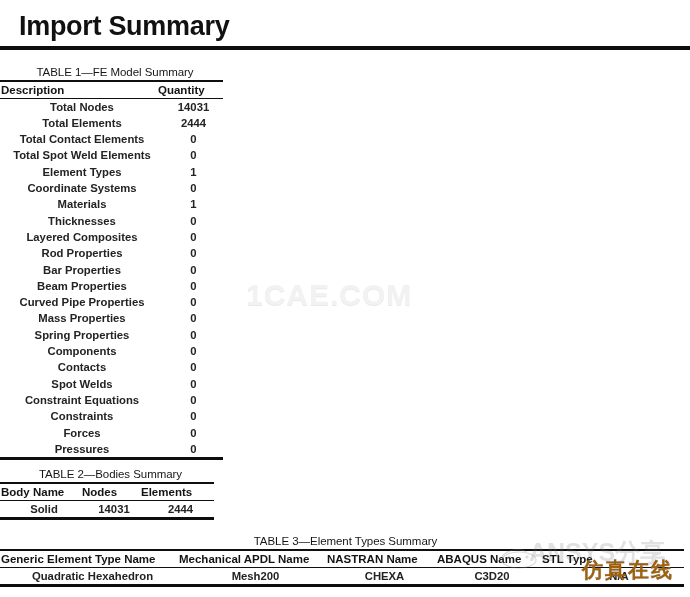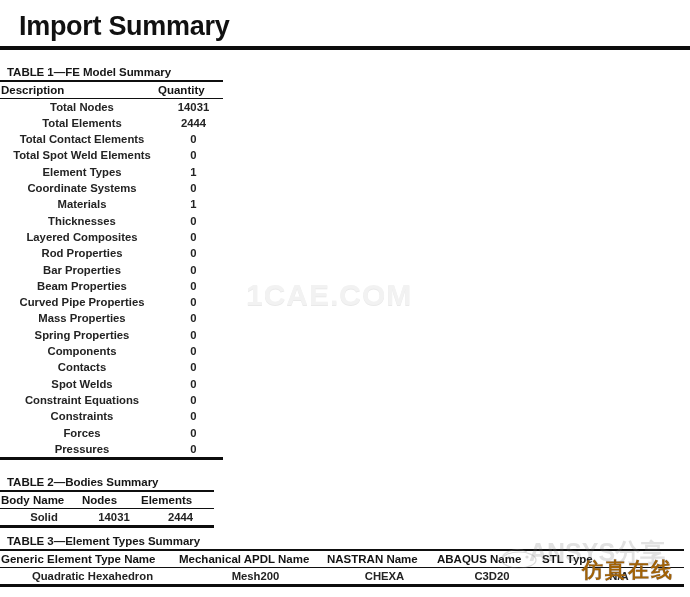--- a/index.html
+++ b/index.html
@@ -37,25 +37,26 @@
     width: 690px;
     height: 4px;
     background: #0d0d0d;
   }
 
   
   .table-block { position: absolute; }
 
   .table-caption {
     font-size: 11.5px;
-    font-weight: bold;
+    font-weight: normal;
     color: #161616;
     letter-spacing: -0.05px;
     padding: 0 0 2px 7px;
     white-space: nowrap;
+    text-align: center;
   }
   .rule-thin   { height: 1px;   background: #0f0f0f; width: 100%; }
   .rule-medium { height: 1.6px; background: #0f0f0f; width: 100%; }
   .rule-thick  { height: 3px;   background: #0d0d0d; width: 100%; }
 
   table.doc {
     border-collapse: collapse;
     width: 100%;
     table-layout: fixed;
   }
@@ -76,21 +77,21 @@
     white-space: nowrap;
     line-height: 14.3px;
   }
 
   
   #table-1 { left: 0px; top: 66px; width: 223px; }
   #table-1 col.c-desc { width: 157px; }
   #table-1 col.c-qty  { width: 66px; }
 
   
-  #table-2 { left: 0px; top: 468px; width: 214px; margin-top: 8px; }
+  #table-2 { left: 0px; top: 468px; width: 214px; }
   #table-2 col.c-body { width: 81px; }
   #table-2 col.c-nodes { width: 59px; }
   #table-2 col.c-elems { width: 74px; }
 
   
   #table-3 { left: 0px; top: 535px; width: 684px; }
   #table-3 col.c-generic { width: 178px; }
   #table-3 col.c-apdl    { width: 148px; }
   #table-3 col.c-nastran { width: 110px; }
   #table-3 col.c-abaqus  { width: 105px; }

